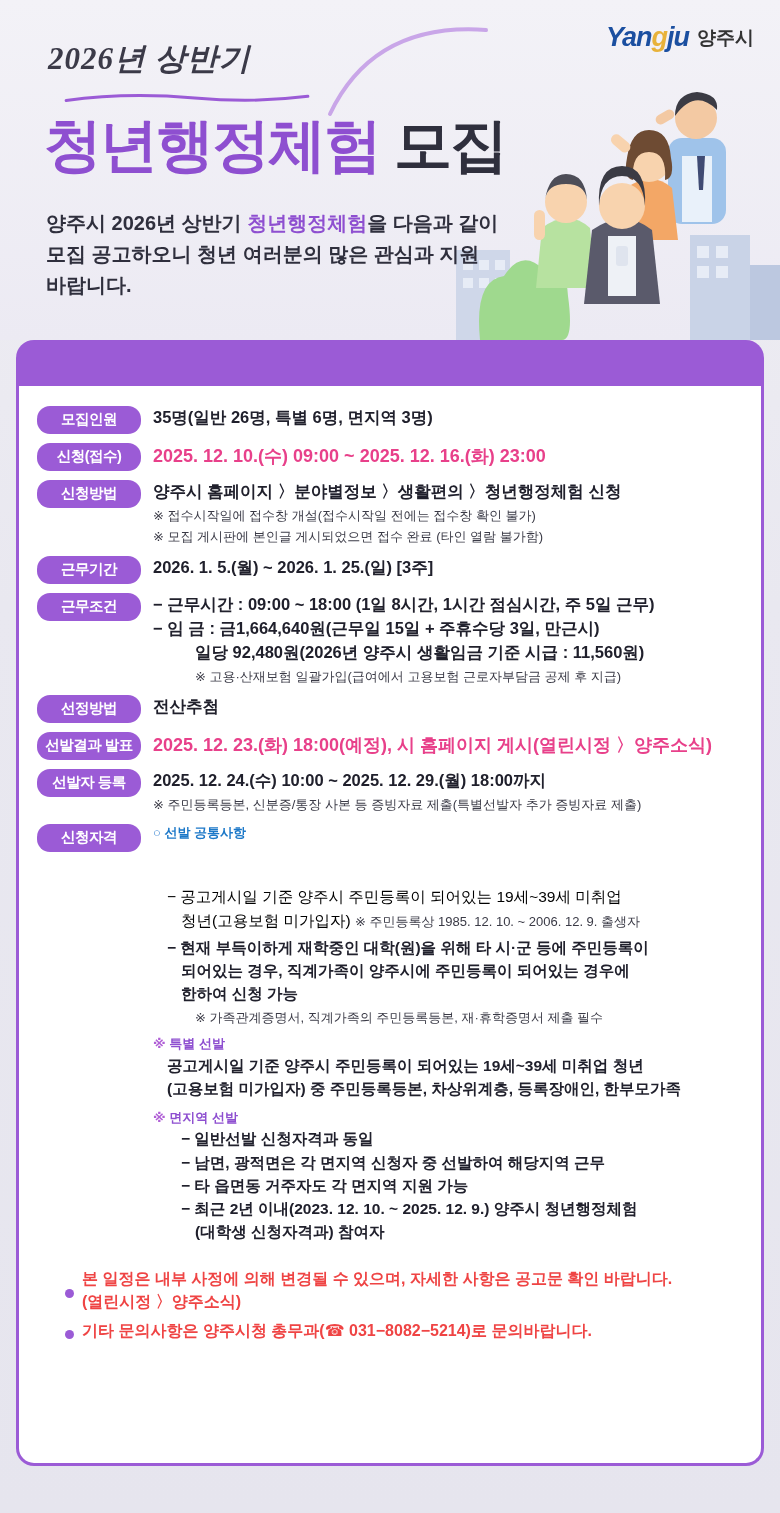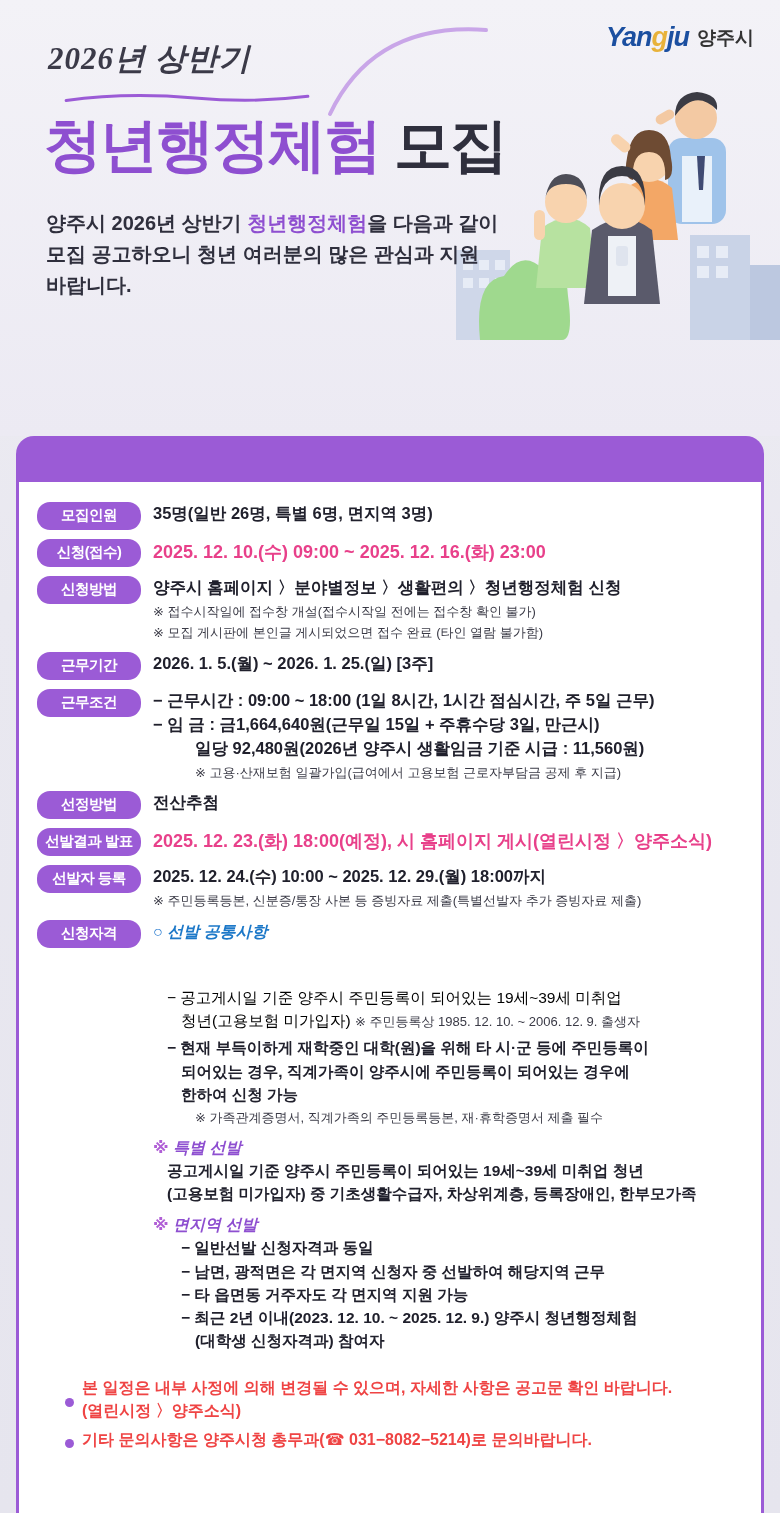--- a/index.html
+++ b/index.html
@@ -15,21 +15,21 @@
   .poster {
     position: relative;
     width: 780px;
     height: 1513px;
     background: linear-gradient(180deg,#efeef3 0%, #e9e8f0 40%, #e6e5ee 100%);
     overflow: hidden;
   }
   
   .header {
     position: relative;
-    height: 436px;
+    height: 340px;
     background: linear-gradient(180deg,#f3f2f7 0%, #eceaf3 100%);
     overflow: hidden;
   }
   .logo {
     position: absolute;
     top: 22px; right: 26px;
     display: flex; align-items: center; gap: 8px;
   }
   .logo-mark {
     font-size: 27px; font-weight: 700; letter-spacing:-1px;
@@ -130,21 +130,21 @@
     font-weight: 500;
     line-height: 1.5;
     margin-top: 2px;
   }
   .sub { font-size: 15.5px; line-height:1.5; }
   .indent1 { padding-left: 14px; }
   .indent2 { padding-left: 28px; }
   .indent3 { padding-left: 42px; }
 
   .circ { color:#2f7fd1; font-weight:700; }
-  .qual-head { color:#1c78c8; font-size:16px; font-weight:700;font-style:italic; }
+  .qual-head { color:#1c78c8; font-size:13px; font-weight:700; }
   .pink { color:#000000; font-weight:400;margin-top:43px; }
   .star { color:#b05fd6; font-weight:700; }
 
   .footer {
     margin: 12px 22px 0 28px;
   }
   .fline {
     display:flex; align-items:center; gap:8px;
     font-size: 16px; font-weight:650; color:#ef4444;
     line-height:1.45; margin-bottom: 6px;
@@ -325,21 +325,21 @@
           <div class="indent1">한하여 신청 가능</div>
           <div class="note indent2">※ 가족관계증명서, 직계가족의 주민등록등본, 재·휴학증명서 제출 필수</div>
         </div>
 
         <div class="qual-head" style="margin-top:8px;color:#8e4fd0;">
           <span class="star">※</span>
           <span>특별 선발</span>
         </div>
         <div class="sub indent1">
           <div>공고게시일 기준 양주시 주민등록이 되어있는 19세~39세 미취업 청년</div>
-          <div>(고용보험 미가입자) 중 기초생활수급자, 차상위계층, 등록장애인, 한부모가족</div>
+          <div>(고용보험 미가입자) 중 주민등록등본, 차상위계층, 등록장애인, 한부모가족</div>
         </div>
 
         <div class="qual-head" style="margin-top:8px;color:#8e4fd0;">
           <span class="star">※</span>
           <span>면지역 선발</span>
         </div>
         <div class="sub indent2">
           <div>− 일반선발 신청자격과 동일</div>
           <div>− 남면, 광적면은 각 면지역 신청자 중 선발하여 해당지역 근무</div>
           <div>− 타 읍면동 거주자도 각 면지역 지원 가능</div>

